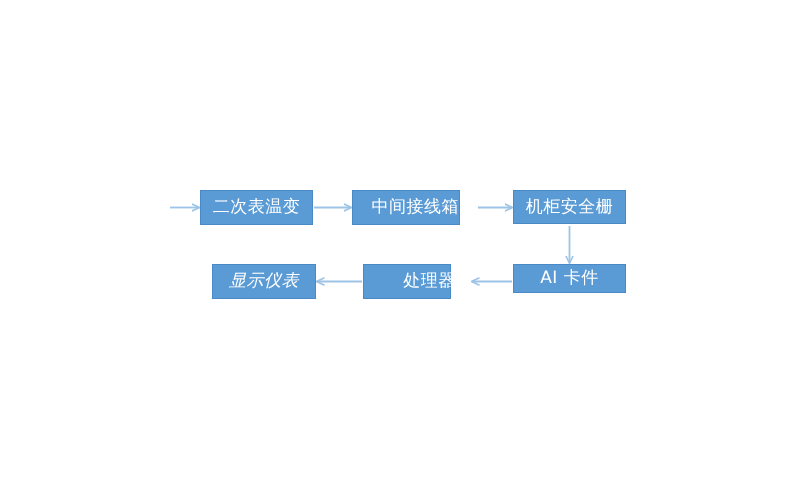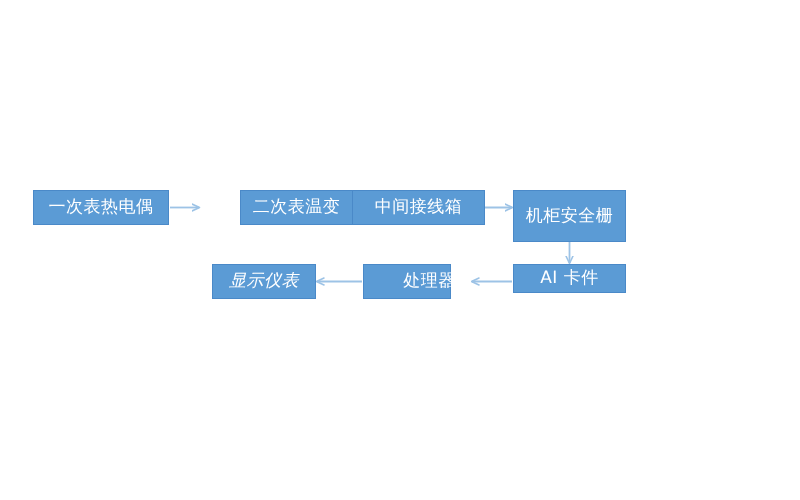--- a/index.html
+++ b/index.html
@@ -61,33 +61,30 @@
 
     <line x1="478" y1="207.5" x2="512" y2="207.5" stroke="#9dc3e6" stroke-width="1.8" marker-end="url(#ah)"></line>
 
     <line x1="569.5" y1="226" x2="569.5" y2="263" stroke="#9dc3e6" stroke-width="1.8" marker-end="url(#ah)"></line>
 
     <line x1="512" y1="281.5" x2="472" y2="281.5" stroke="#9dc3e6" stroke-width="1.8" marker-end="url(#ah)"></line>
 
     <line x1="362" y1="281.5" x2="317" y2="281.5" stroke="#9dc3e6" stroke-width="1.8" marker-end="url(#ah)"></line>
   </svg>
 
-  <div class="node" style="left:33px; top:190px; width:136px; height:35px;">
-    <span>一次表热电偶</span>
-  </div>
 
-  <div class="node" style="left:200px; top:190px; width:113px; height:35px;margin-left:40px;">
+  <div class="node" style="left:200px; top:190px; width:113px; height:35px;">
     <span>二次表温变</span>
   </div>
 
-  <div class="node" style="left:352px; top:190px; width:133px; height:35px;">
+  <div class="node" style="left:352px; top:190px; width:108px; height:35px;justify-content:flex-end;">
     <span>中间接线箱</span>
   </div>
 
-  <div class="node" style="left:513px; top:190px; width:113px; height:52px;">
+  <div class="node" style="left:513px; top:190px; width:113px; height:34px;">
     <span>机柜安全栅</span>
   </div>
 
   <div class="node" style="left:513px; top:264px; width:113px; height:29px;">
     <span>AI 卡件</span>
   </div>
 
   <div class="node" style="left:363px; top:264px; width:88px; height:35px;padding-left:45px;">
     <span>处理器</span>
   </div>

